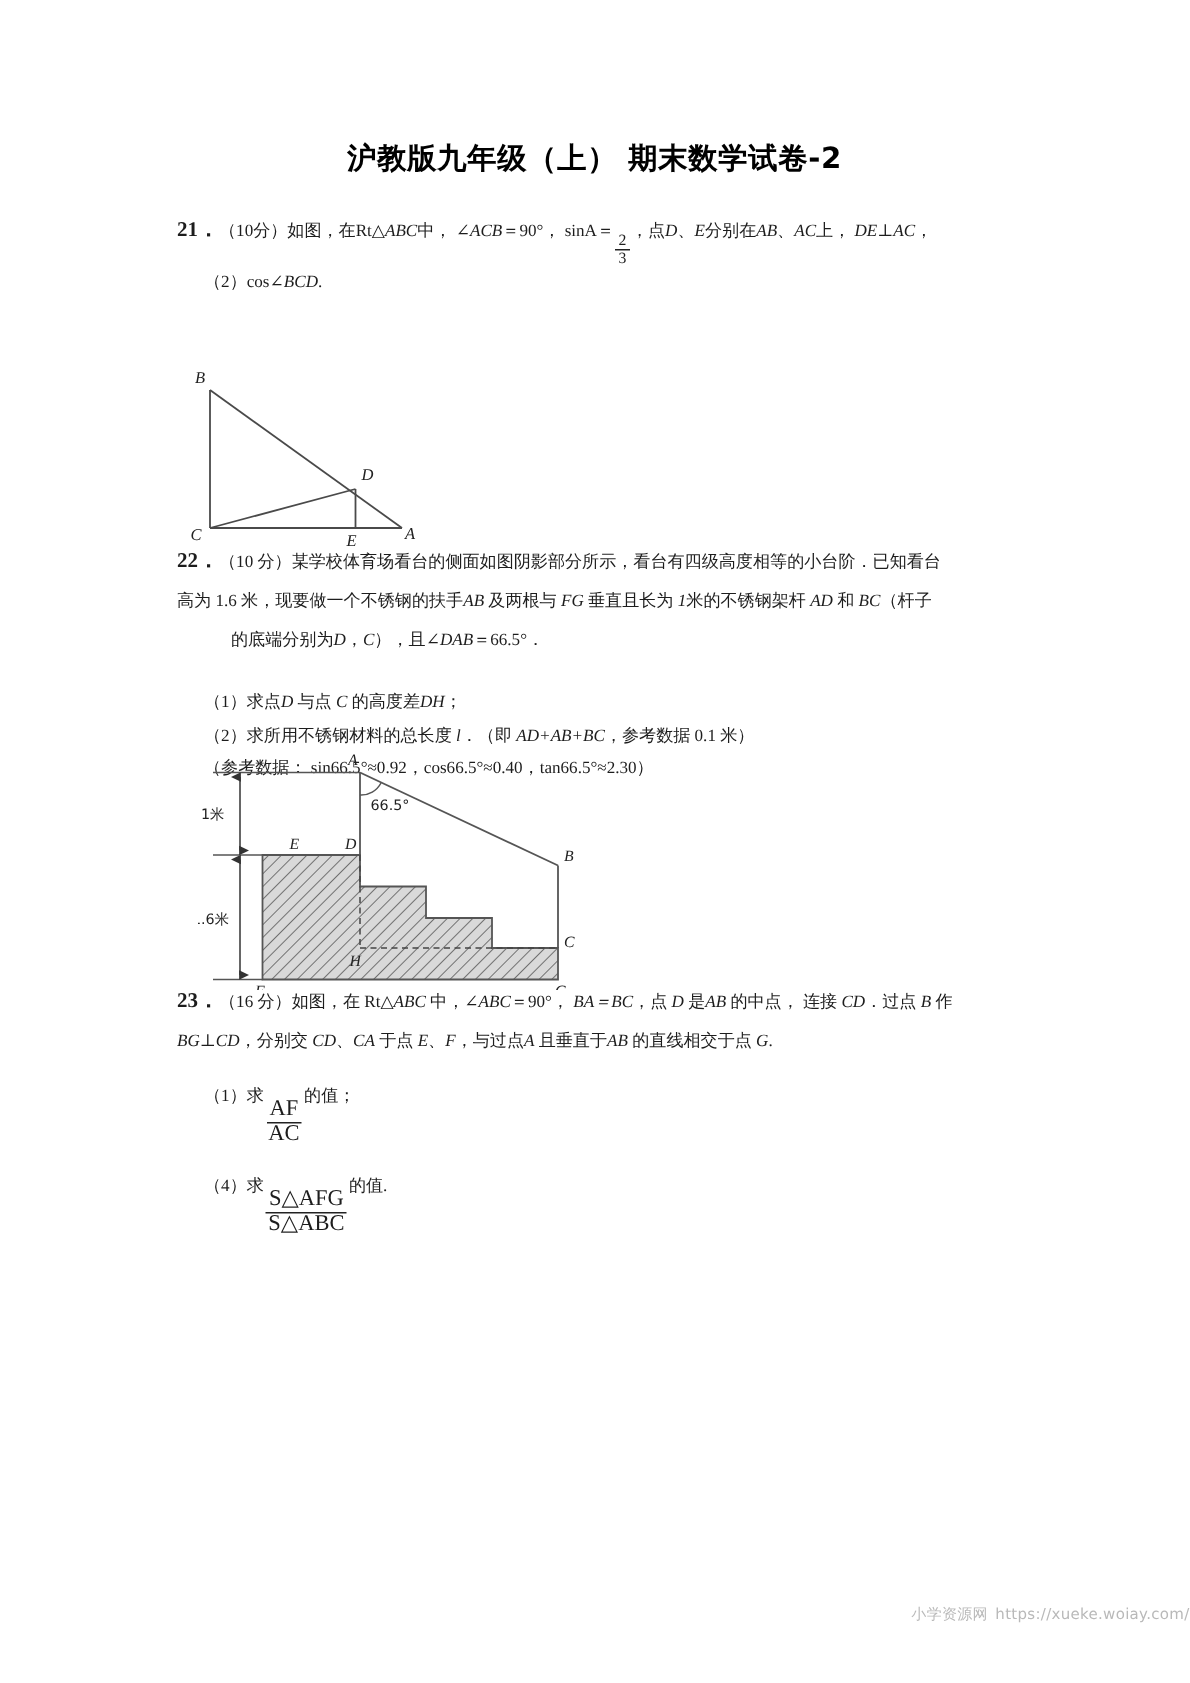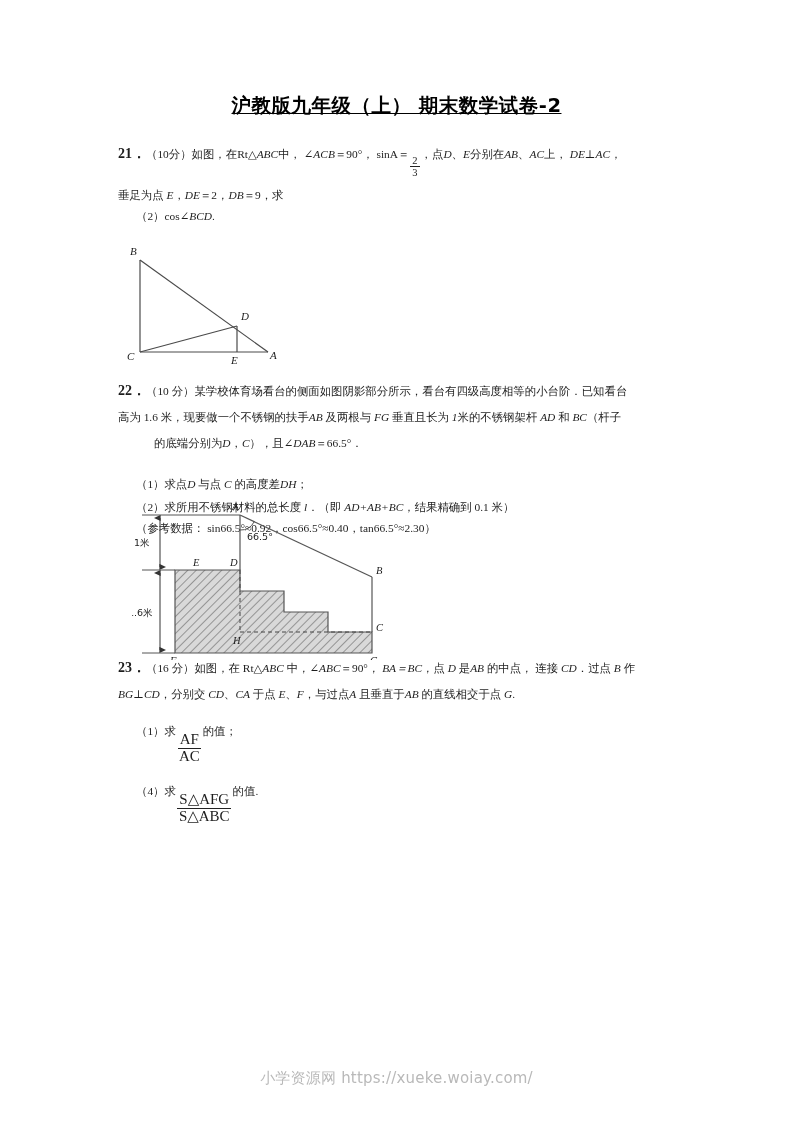--- a/index.html
+++ b/index.html
@@ -25,21 +25,20 @@
     position: absolute;
     left: 0;
     right: 0;
     top: 92px;
     text-align: center;
     font-family: "DejaVu Sans", "Liberation Sans", sans-serif;
     font-weight: bold;
     font-size: 19.5px;
     letter-spacing: 0.5px;
     color: #000;
-    text-decoration: underline;
   }
 
   
   .qblock {
     position: absolute;
     left: 118px;
     width: 566px;
     font-size: 11.4px;
     line-height: 21px;
     color: #1d1d1d;
@@ -69,44 +68,41 @@
 
   
   .figure { position: absolute; }
 
   
   .footer {
     position: absolute;
     left: 0;
     right: 0;
     top: 1069px;
-    text-align: center;
+    text-align: right;
     font-family: "DejaVu Sans", "Liberation Sans", sans-serif;
-    font-size: 15px;
+    font-size: 10px;
     color: #b9b9b9;
     letter-spacing: 0.2px;
   }
   .footer .site { margin-left: 5px; }
 </style>
 </head>
 <body>
 
 <div class="page">
 
   <div class="doc-title">沪教版九年级（上） 期末数学试卷-2</div>
 
   <div class="qblock" style="top:143px;">
     <span class="qline">
       <span class="qnum">21．</span><span>（10分）</span><span>如图，在Rt△</span><span class="ital">ABC</span><span>中，  ∠</span><span class="ital">ACB</span><span>＝90°，   sinA＝</span><span class="frac">
           <span class="num">2</span>
           <span class="den">3</span>
         </span><span>，点</span><span class="ital">D</span><span>、</span><span class="ital">E</span><span>分别在</span><span class="ital">AB</span><span>、</span><span class="ital">AC</span><span>上，   </span><span class="ital">DE</span><span>⊥</span><span class="ital">AC</span><span>，</span>
-    </span>
-    <span class="qline" style="display:block;margin-top:7px;">
-      <span>垂足为点 </span><span class="ital">E</span><span>，</span><span class="ital">DE</span><span>＝2，</span><span class="ital">DB</span><span>＝9，求</span>
     </span>
     <span class="sub-q">
       <span>（2）cos∠</span><span class="ital">BCD</span><span>.</span>
     </span>
   </div>
 
   <div class="figure" style="left:110px; top:240px; width:200px; height:130px;">
     <svg width="200" height="130" viewBox="0 0 200 130">
 
       <line x1="30" y1="20" x2="30" y2="112" stroke="#4a4a4a" stroke-width="1.2"></line>
@@ -119,35 +115,35 @@
 
       <line x1="127" y1="86" x2="127" y2="112" stroke="#4a4a4a" stroke-width="1.2"></line>
       <text x="20" y="15" font-family="Liberation Serif, serif" font-style="italic" font-size="11" fill="#222">B</text>
       <text x="17" y="120" font-family="Liberation Serif, serif" font-style="italic" font-size="11" fill="#222">C</text>
       <text x="131" y="80" font-family="Liberation Serif, serif" font-style="italic" font-size="11" fill="#222">D</text>
       <text x="121" y="124" font-family="Liberation Serif, serif" font-style="italic" font-size="11" fill="#222">E</text>
       <text x="160" y="119" font-family="Liberation Serif, serif" font-style="italic" font-size="11" fill="#222">A</text>
     </svg>
   </div>
 
-  <div class="qblock" style="top:380px;">
+  <div class="qblock" style="top:364px;">
     <span class="qline">
       <span class="qnum">22．</span><span>（10 分）</span><span>某学校体育场看台的侧面如图阴影部分所示，看台有四级高度相等的小台阶．已知看台</span>
     </span>
     <span class="qline" style="display:block;margin-top:5px;">
       <span>高为 1.6 米，现要做一个不锈钢的扶手</span><span class="ital">AB</span><span> 及两根与 </span><span class="ital">FG</span><span> 垂直且长为 </span><span class="ital">1</span><span>米的不锈钢架杆 </span><span class="ital">AD</span><span> 和 </span><span class="ital">BC</span><span>（杆子</span>
     </span>
     <span class="qline" style="display:block;margin-top:5px;padding-left:36px;">
       <span>的底端分别为</span><span class="ital">D</span><span>，</span><span class="ital">C</span><span>），且∠</span><span class="ital">DAB</span><span>＝66.5°．</span>
     </span>
     <span class="sub-q" style="margin-top:20px;">
       <span>（1）求点</span><span class="ital">D</span><span> 与点 </span><span class="ital">C</span><span> 的高度差</span><span class="ital">DH</span><span>；</span>
     </span>
     <span class="sub-q" style="margin-top:2px;">
-      <span>（2）求所用不锈钢材料的总长度 </span><span class="ital">l</span><span>．（即 </span><span class="ital">AD+AB+BC</span><span>，结果精确到 0.1 米）</span>
+      <span>（2）求所用不锈钢材料的总长度 </span><span class="ital">l</span><span>．（即 </span><span class="ital">AD+AB+BC</span><span>，参考数据 0.1 米）</span>
     </span>
     <span class="refdata" style="display:block;">（参考数据：   sin66.5°≈0.92，cos66.5°≈0.40，tan66.5°≈2.30）</span>
   </div>
 
   <div class="figure" style="left:132px; top:498px; width:300px; height:162px;">
     <svg width="300" height="162" viewBox="0 0 300 162">
       <defs>
         <pattern id="hatch" width="6" height="6" patternTransform="rotate(45)" patternUnits="userSpaceOnUse">
           <rect width="6" height="6" fill="#d9d9d9"></rect>
           <line x1="0" y1="0" x2="0" y2="6" stroke="#6e6e6e" stroke-width="1.3"></line>

